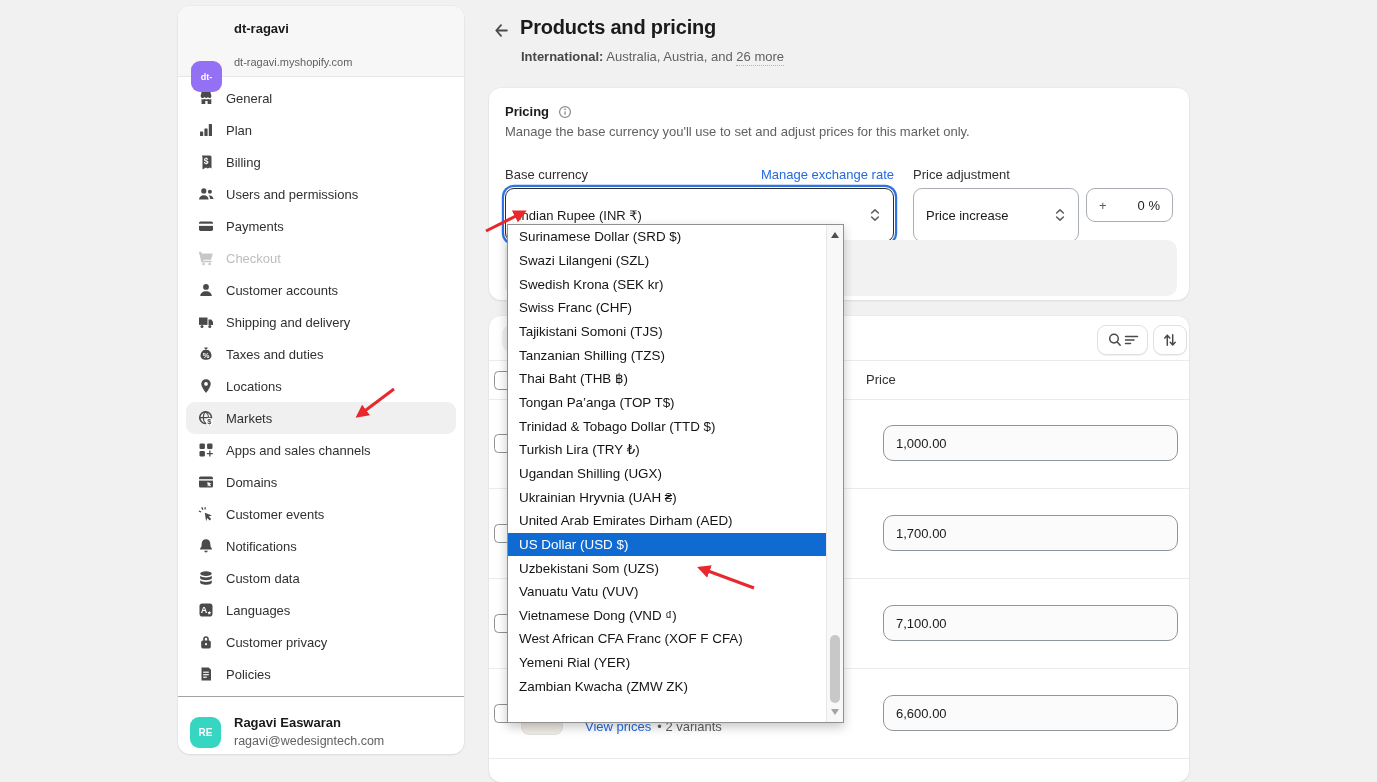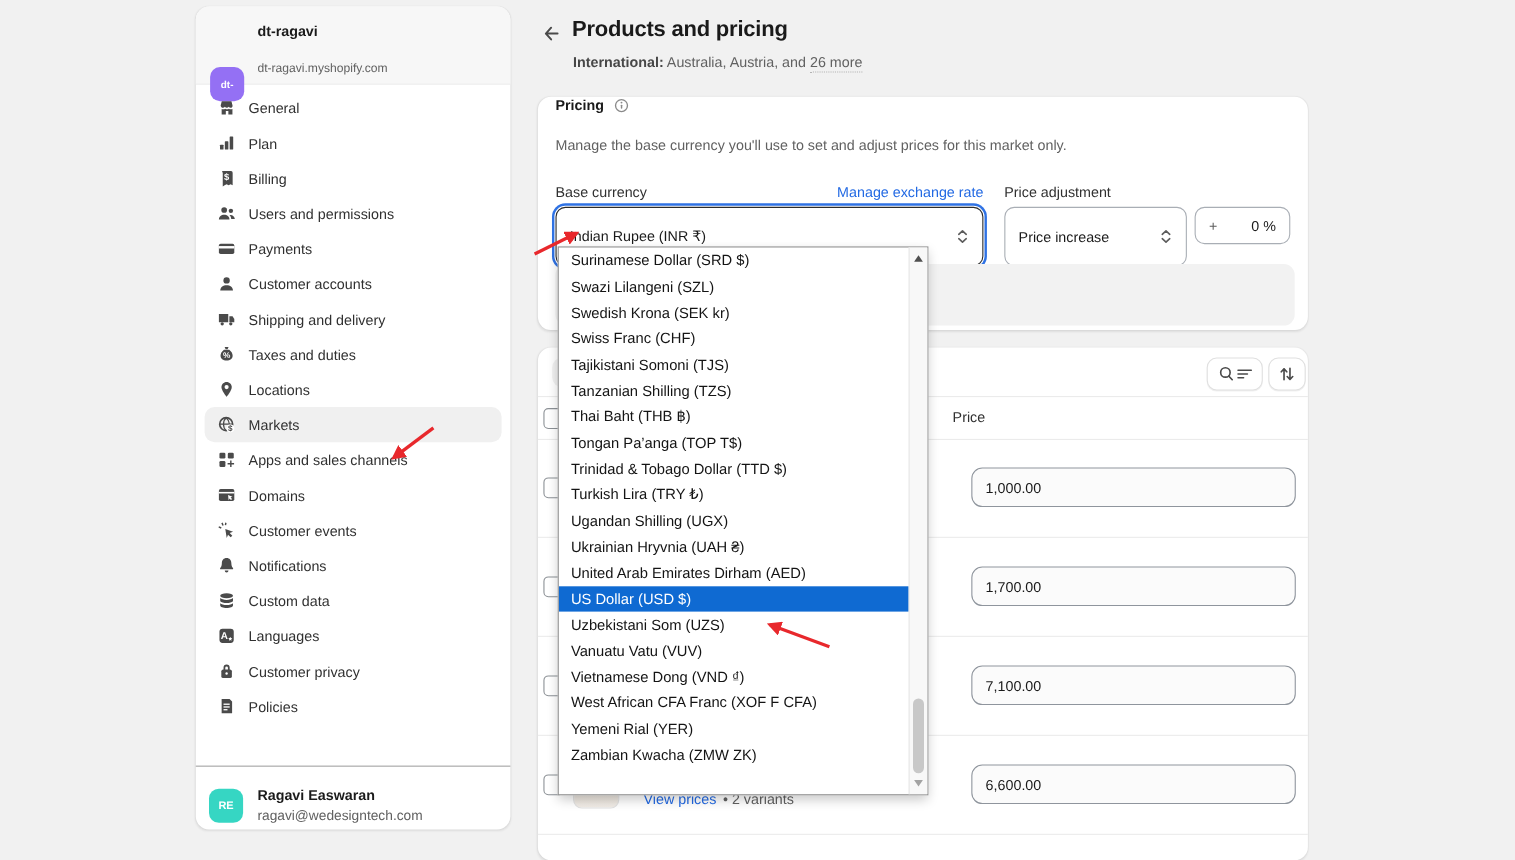--- a/index.html
+++ b/index.html
@@ -36,21 +36,21 @@
   
   #back-btn{left:487px;top:18px;width:26px;height:24px;display:flex;align-items:center;justify-content:center;cursor:pointer;}
   #page-title{left:520px;top:16px;font-size:20px;font-weight:700;color:#1a1a1a;letter-spacing:-.2px;}
   #page-subtitle{left:521px;top:49px;font-size:13px;color:#616161;}
   #page-subtitle b{color:#474747;font-weight:700;}
   .dotted{border-bottom:1.6px dotted #b3b3b3;padding-bottom:1px;}
   
   .card{background:#fff;border-radius:12px;box-shadow:0 1px 2px rgba(30,30,30,.09),0 0 0 1px rgba(0,0,0,.02);}
   #pricing-card{left:489px;top:88px;width:700px;height:212px;}
   #products-card{left:489px;top:316px;width:700px;height:466px;}
-  .card-title{position:absolute;left:16px;top:0;font-size:13px;font-weight:700;color:#1a1a1a;display:flex;align-items:center;gap:9px;}
+  .card-title{position:absolute;left:16px;top:16px;font-size:13px;font-weight:700;color:#1a1a1a;display:flex;align-items:center;gap:9px;}
   .card-desc{position:absolute;left:16px;top:36px;font-size:13px;color:#616161;}
   .fld-label{position:absolute;top:79px;font-size:13px;color:#303030;}
   #manage-link{position:absolute;top:79px;right:295px;color:#2269e3;cursor:pointer;}
   .selectbox{position:absolute;top:100px;height:32px;background:#fff;border:1px solid #a9aeb5;border-radius:9px;
     display:flex;align-items:center;padding:10px 12px;color:#1a1a1a;cursor:pointer;justify-content:space-between;}
   #base-currency-select{left:16px;width:363px;border:1.8px solid #2b2b2b;
     box-shadow:0 0 0 1px #fff,0 0 0 3.2px #2f72e4;}
   #adj-type-select{left:424px;width:140px;}
   #adj-value{position:absolute;left:597px;top:100px;width:61px;height:32px;border:1px solid #a9aeb5;border-radius:9px;
     display:flex;align-items:center;justify-content:space-between;padding:0 12px;color:#1a1a1a;}
@@ -141,20 +141,30 @@
         <span class="nav-label">Users and permissions</span>
       </div>
       <div class="nav-item">
         <span class="nav-ico">
           <svg viewBox="0 0 16 16" fill="currentColor">
             <rect x="1" y="3.5" width="14" height="9.4" rx="1.6"></rect>
             <rect x="1" y="5.7" width="14" height="2.2" fill="#fff"></rect>
           </svg>
         </span>
         <span class="nav-label">Payments</span>
+      </div>
+      <div class="nav-item disabled">
+        <span class="nav-ico">
+          <svg viewBox="0 0 16 16" fill="currentColor">
+            <path d="M1 1.8h2.2l.5 1.7h11.1l-1.8 6.2H5.4l-.3 1h8.5v1.5H3.3L2.1 6.8l-.8-3.4H1z"></path>
+            <circle cx="5.5" cy="14" r="1.3"></circle>
+            <circle cx="11.6" cy="14" r="1.3"></circle>
+          </svg>
+        </span>
+        <span class="nav-label">Checkout</span>
       </div>
       <div class="nav-item">
         <span class="nav-ico">
           <svg viewBox="0 0 16 16" fill="currentColor">
             <circle cx="8" cy="4.9" r="2.9"></circle>
             <path d="M2.2 14c.2-3 2.6-4.7 5.8-4.7s5.6 1.7 5.8 4.7z"></path>
           </svg>
         </span>
         <span class="nav-label">Customer accounts</span>
       </div>

